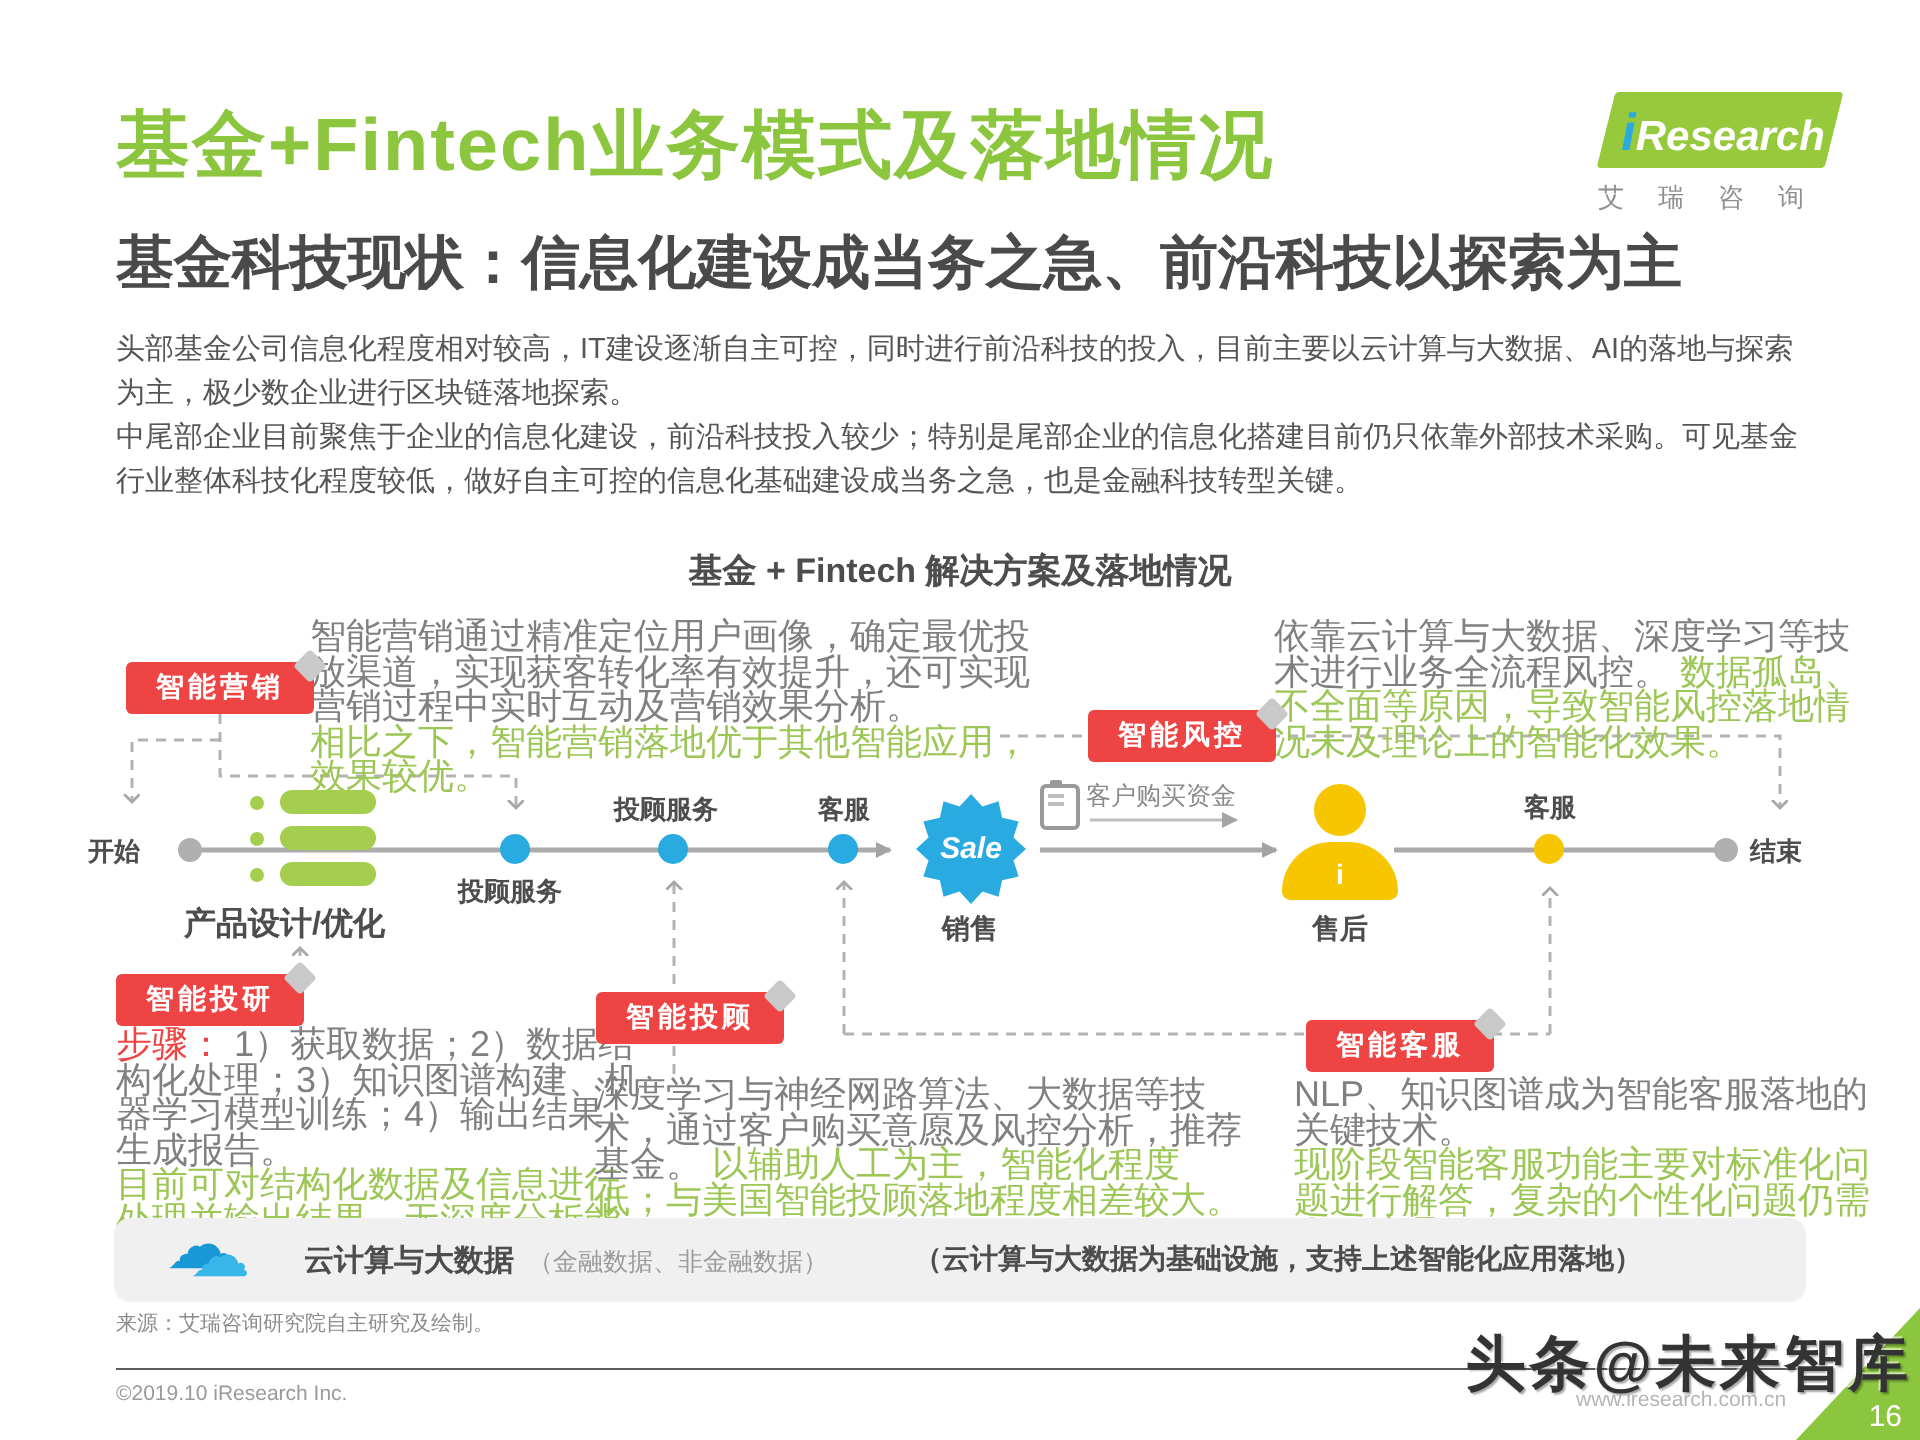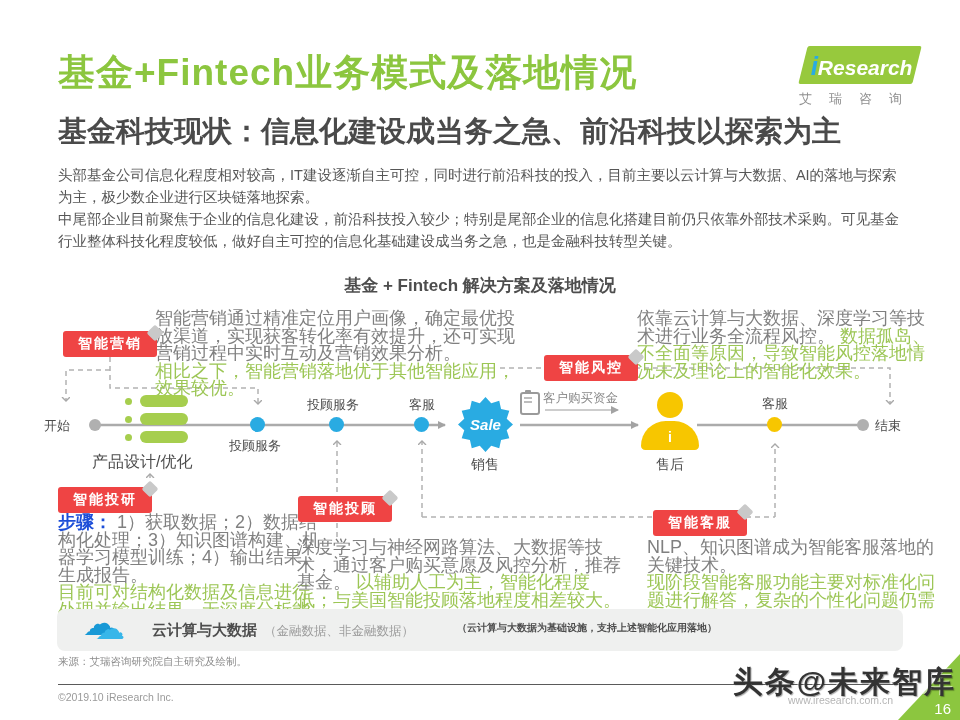--- a/index.html
+++ b/index.html
@@ -23,22 +23,22 @@
   
   .dtitle{left:0;top:274px;width:960px;text-align:center;font-size:17px;font-weight:bold;color:#4d4d4d;}
   svg.lines{position:absolute;left:0;top:0;z-index:1;}
   .tag{position:absolute;z-index:3;background:#ef4444;color:#fff;font-size:14px;font-weight:bold;
        letter-spacing:2px;padding:4px 15px;border-radius:3px;white-space:nowrap;}
   .tag::after{content:"";position:absolute;top:-4px;right:-4px;width:12px;height:12px;
               background:#c9c9c9;transform:rotate(45deg);z-index:-1;border-radius:2px;}
   .blk{position:absolute;z-index:2;font-size:18px;line-height:17.5px;color:#808080;}
   .grn{color:#9CC655;}
   .grnb{display:block;color:#9CC655;}
-  .stepb{color:#1d4ed8;font-weight:bold;}
-  .nlabel{position:absolute;z-index:2;font-weight:normal;color:#4d4d4d;font-size:13px;white-space:nowrap;}
+  .stepb{color:#ef4444;font-weight:normal;}
+  .nlabel{position:absolute;z-index:2;font-weight:bold;color:#4d4d4d;font-size:13px;white-space:nowrap;}
   .dot{position:absolute;z-index:2;border-radius:50%;}
   .dot-blue{width:15px;height:15px;background:#29ABE2;}
   .dot-yellow{width:15px;height:15px;background:#F7C600;}
   .dot-gray{width:12px;height:12px;background:#b0b0b0;}
   
   .plist{position:absolute;z-index:2;left:125px;top:395px;}
   .prow{display:flex;align-items:center;margin-bottom:6px;}
   .pbul{width:7px;height:7px;border-radius:50%;background:#A6CE4E;margin-right:8px;}
   .pbar{width:48px;height:12px;border-radius:6px;background:#A6CE4E;}
   
@@ -59,21 +59,21 @@
   .clip::after{content:"";position:absolute;left:2px;top:3px;width:8px;height:2px;background:#bdbdbd;
                box-shadow:0 4px 0 #bdbdbd;}
   .plabel{position:absolute;z-index:2;left:543px;top:390px;font-size:12.5px;color:#8a8a8a;white-space:nowrap;}
   
   .infra{position:absolute;left:57px;top:609px;width:846px;height:42px;background:#EFF0EF;border-radius:8px;z-index:2;}
   .cloud{position:absolute;left:26px;top:-6px;width:54px;height:44px;}
   .cloud-back{position:absolute;left:0;top:0;font-size:34px;color:#1899D6;}
   .cloud-front{position:absolute;left:12px;top:8px;font-size:30px;color:#37B6E9;}
   .infra-label{position:absolute;left:95px;top:12px;font-size:15px;font-weight:bold;color:#4d4d4d;white-space:nowrap;}
   .infra-sub{position:absolute;left:207px;top:14px;font-size:12.5px;color:#9b9b9b;white-space:nowrap;}
-  .infra-note{position:absolute;left:400px;top:12px;font-size:10px;font-weight:bold;color:#4d4d4d;white-space:nowrap;}
+  .infra-note{position:absolute;left:400px;top:12px;font-size:14px;font-weight:bold;color:#4d4d4d;white-space:nowrap;}
   
   .source{left:58px;top:655px;font-size:10.5px;color:#8c8c8c;}
   .rule{left:58px;top:684px;width:844px;height:1px;background:#5a5a5a;}
   .copyright{left:58px;top:691px;font-size:10.5px;color:#9a9a9a;}
   .website{left:788px;top:694px;font-size:10.5px;color:#b5b5b5;}
   .corner{right:0;bottom:0;width:0;height:0;border-left:62px solid transparent;border-bottom:66px solid #8CC63F;}
   .pagenum{right:9px;bottom:3px;color:#fff;font-size:15px;z-index:6;}
   .watermark{right:4px;top:662px;z-index:7;font-size:30px;font-weight:bold;color:#333;
              letter-spacing:2px;white-space:nowrap;
              text-shadow:-1px -1px 0 rgba(255,255,255,.55),1px 1px 1px rgba(0,0,0,.35);}

